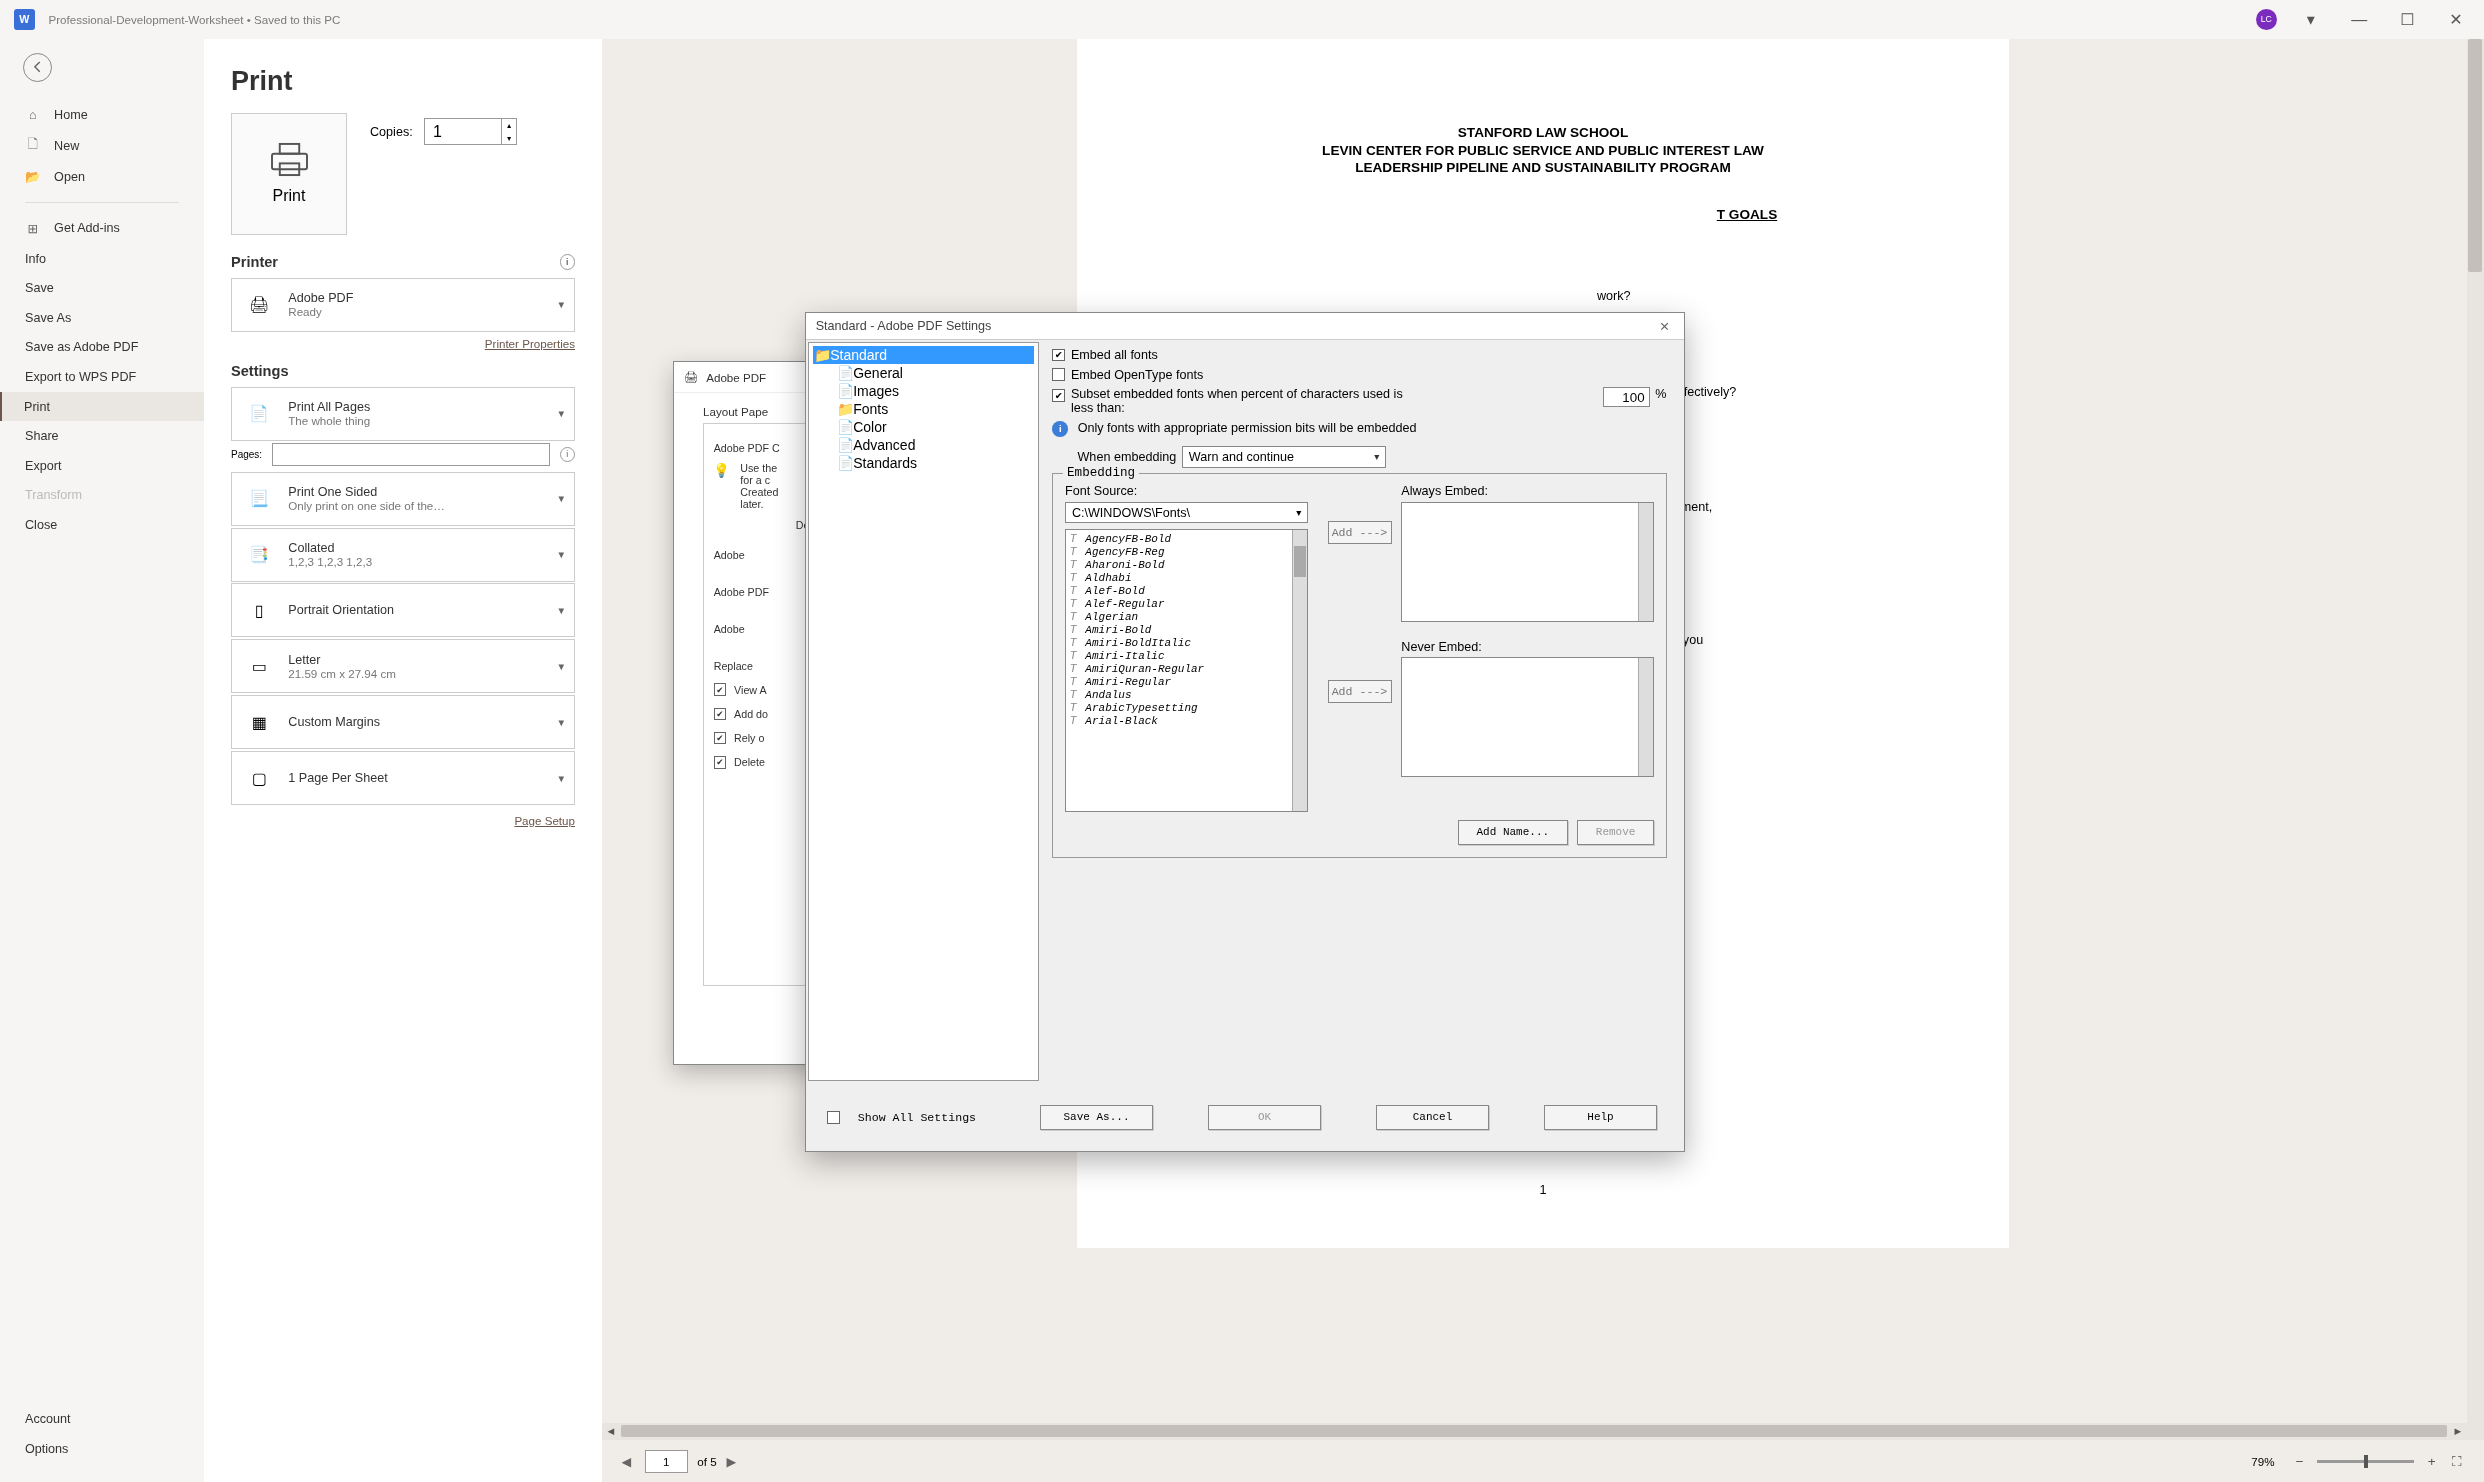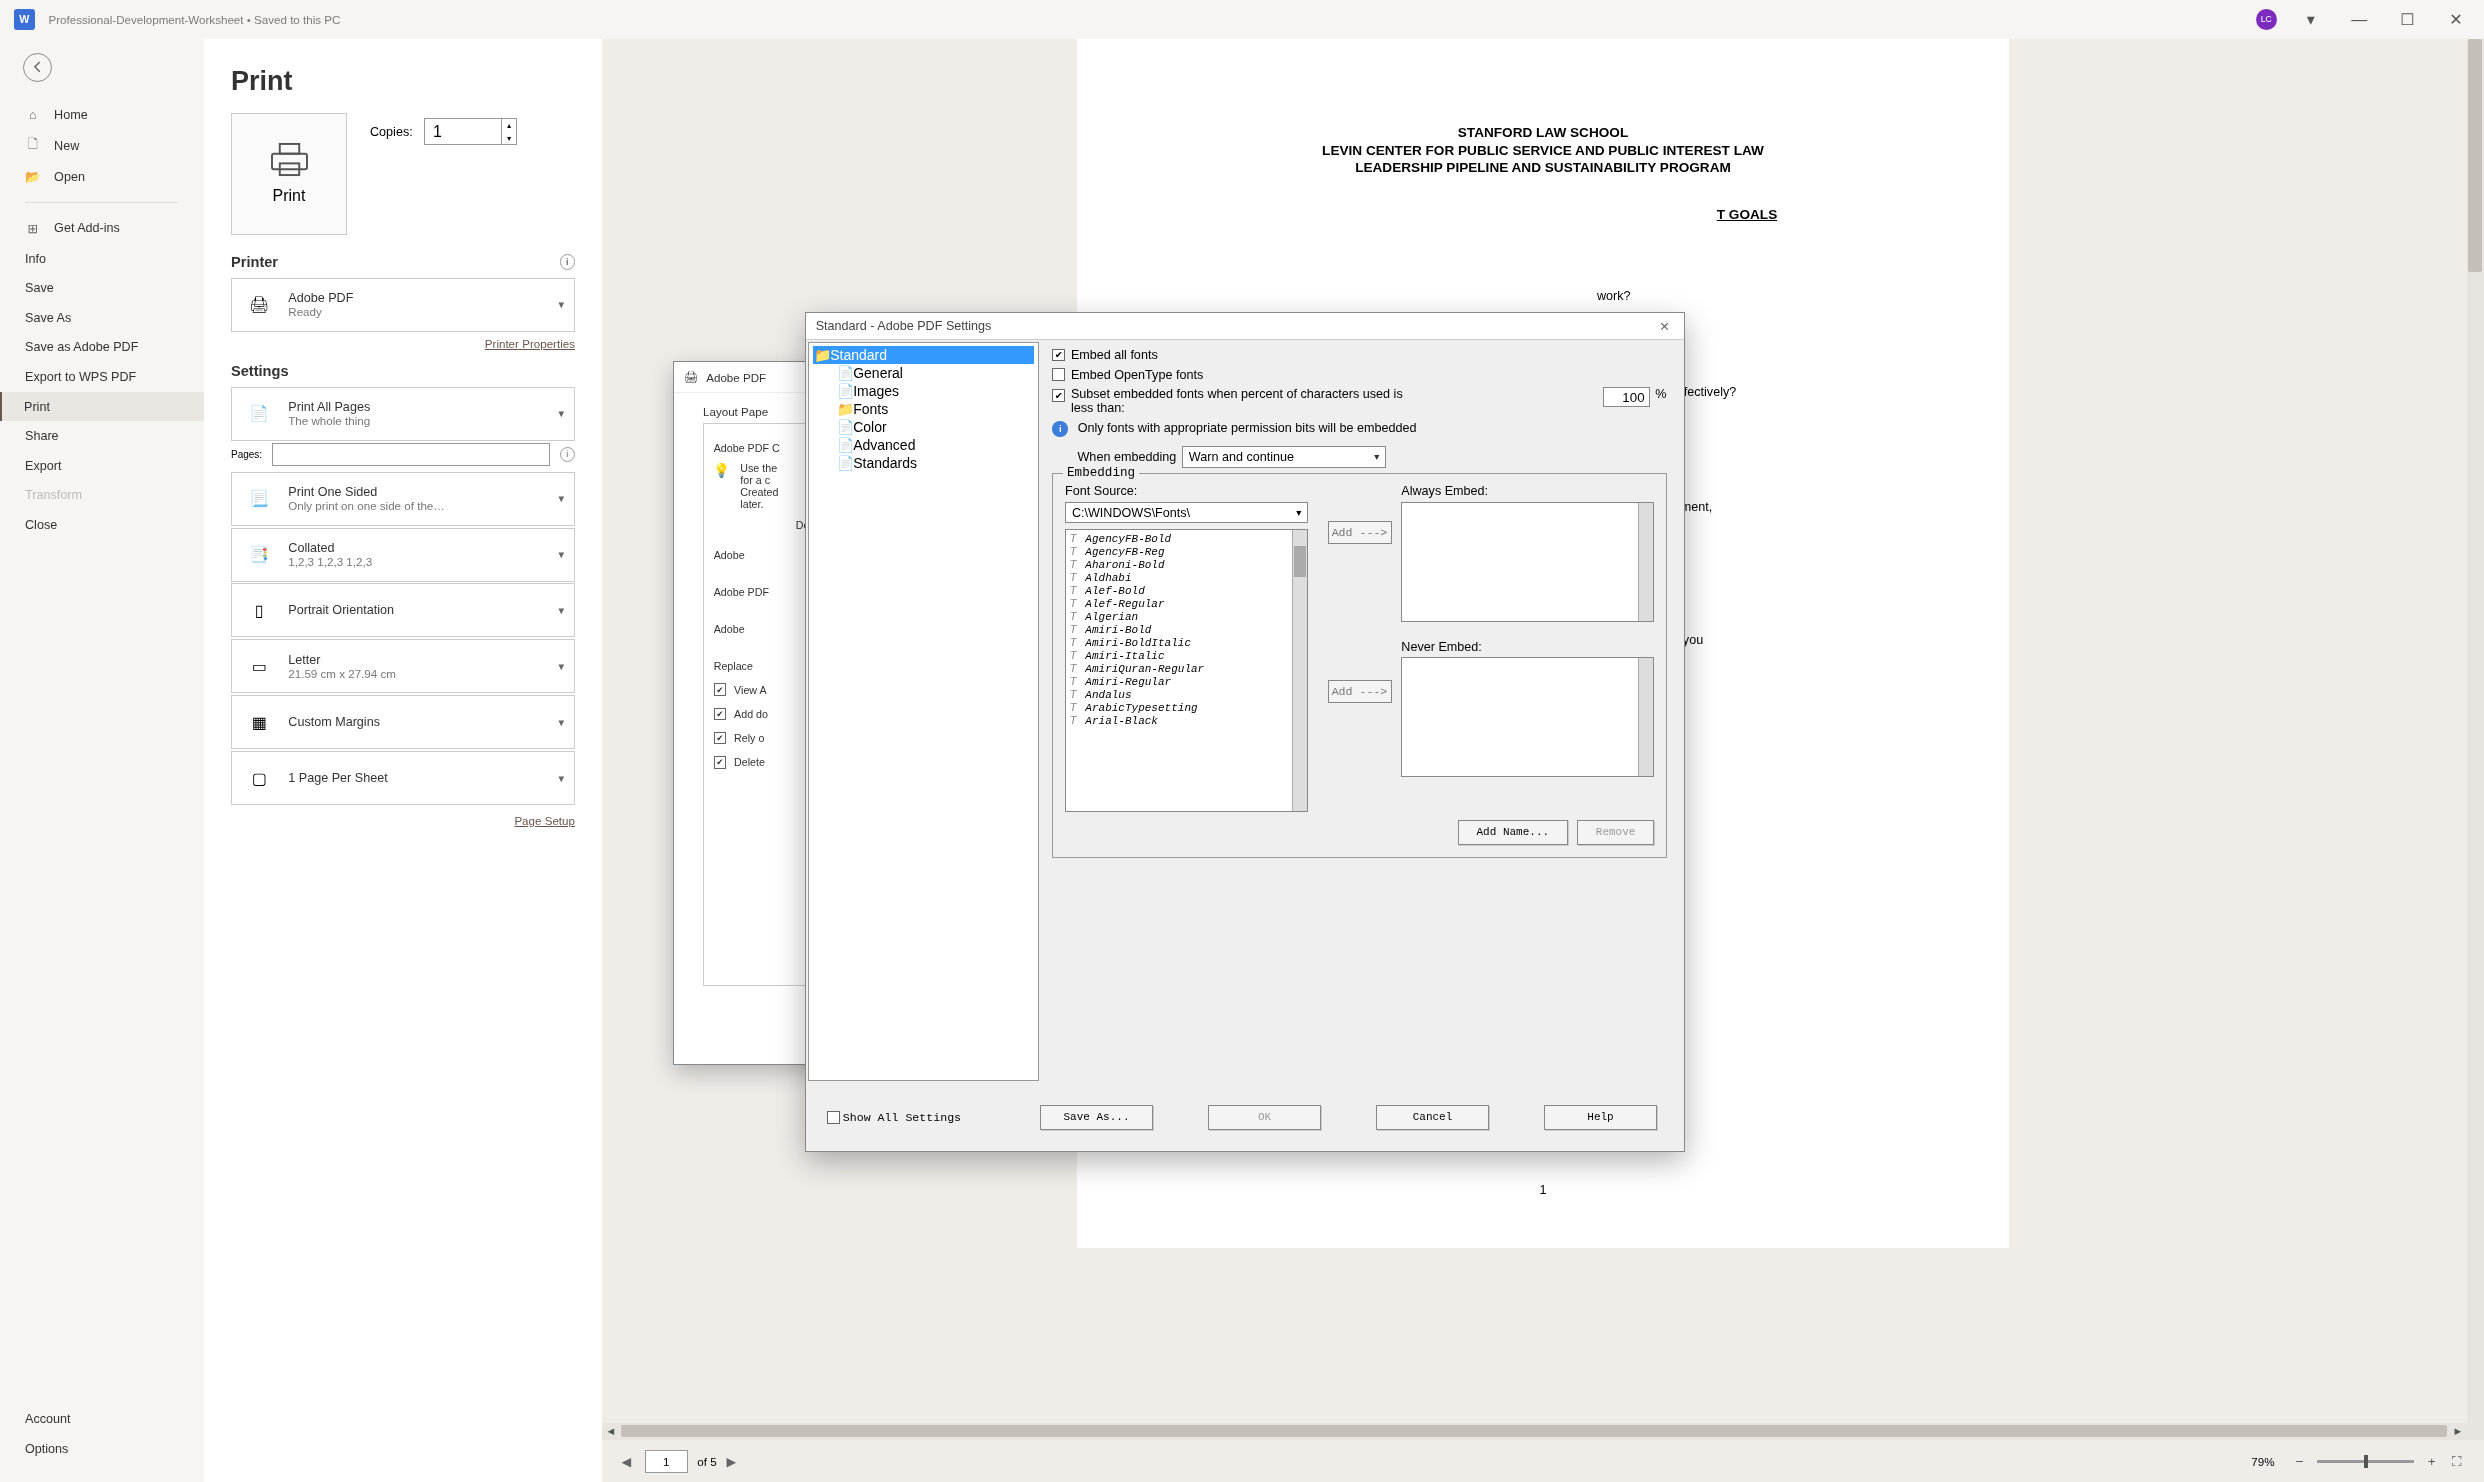--- a/index.html
+++ b/index.html
@@ -134,21 +134,21 @@
 
 .embed-right { flex: 1; }
 .embed-box { height: 120px; border: 1px solid #888; background: #fff; position: relative; margin-bottom: 17.5px; }
 .embed-box .mini-scroll { position: absolute; right: 0; top: 0; bottom: 0; width: 14.6px; background: #ddd; border-left: 1px solid #aaa; }
 
 .embed-bottom { display: flex; justify-content: flex-end; gap: 9.7px; margin-top: 7.8px; }
 .d2-btn { height: 25px; border: 1px solid #888; background: #f4f4f4; padding: 0 17.5px; font-family: 'Courier New', monospace; font-size: 11px; display: inline-flex; align-items: center; box-shadow: 1px 1px 0 #ccc; }
 .d2-btn.disabled { color: #999; }
 
 .d2-footer { position: absolute; bottom: 0; left: 0; right: 0; height: 68px; display: flex; align-items: center; justify-content: flex-start; padding: 0 27px; gap: 39px; }
-.d2-footer-left { display: flex; align-items: flex-end; gap: 3px; margin-right: auto; margin-left: -5.8px; }
+.d2-footer-left { display: flex; align-items: flex-end; gap: 18px; margin-right: auto; margin-left: -5.8px; }
 .d2-footer-btns { display: flex; gap: 55px; }
 .d2-footer .d2-btn { width: 113px; justify-content: center; }
 </style>
 </head>
 <body>
 
 <div class="titlebar">
   <div class="word-icon">W</div>
   <div class="title-text">
     <span>Professional-Development-Worksheet</span><span> • </span><span>Saved to this PC</span>

